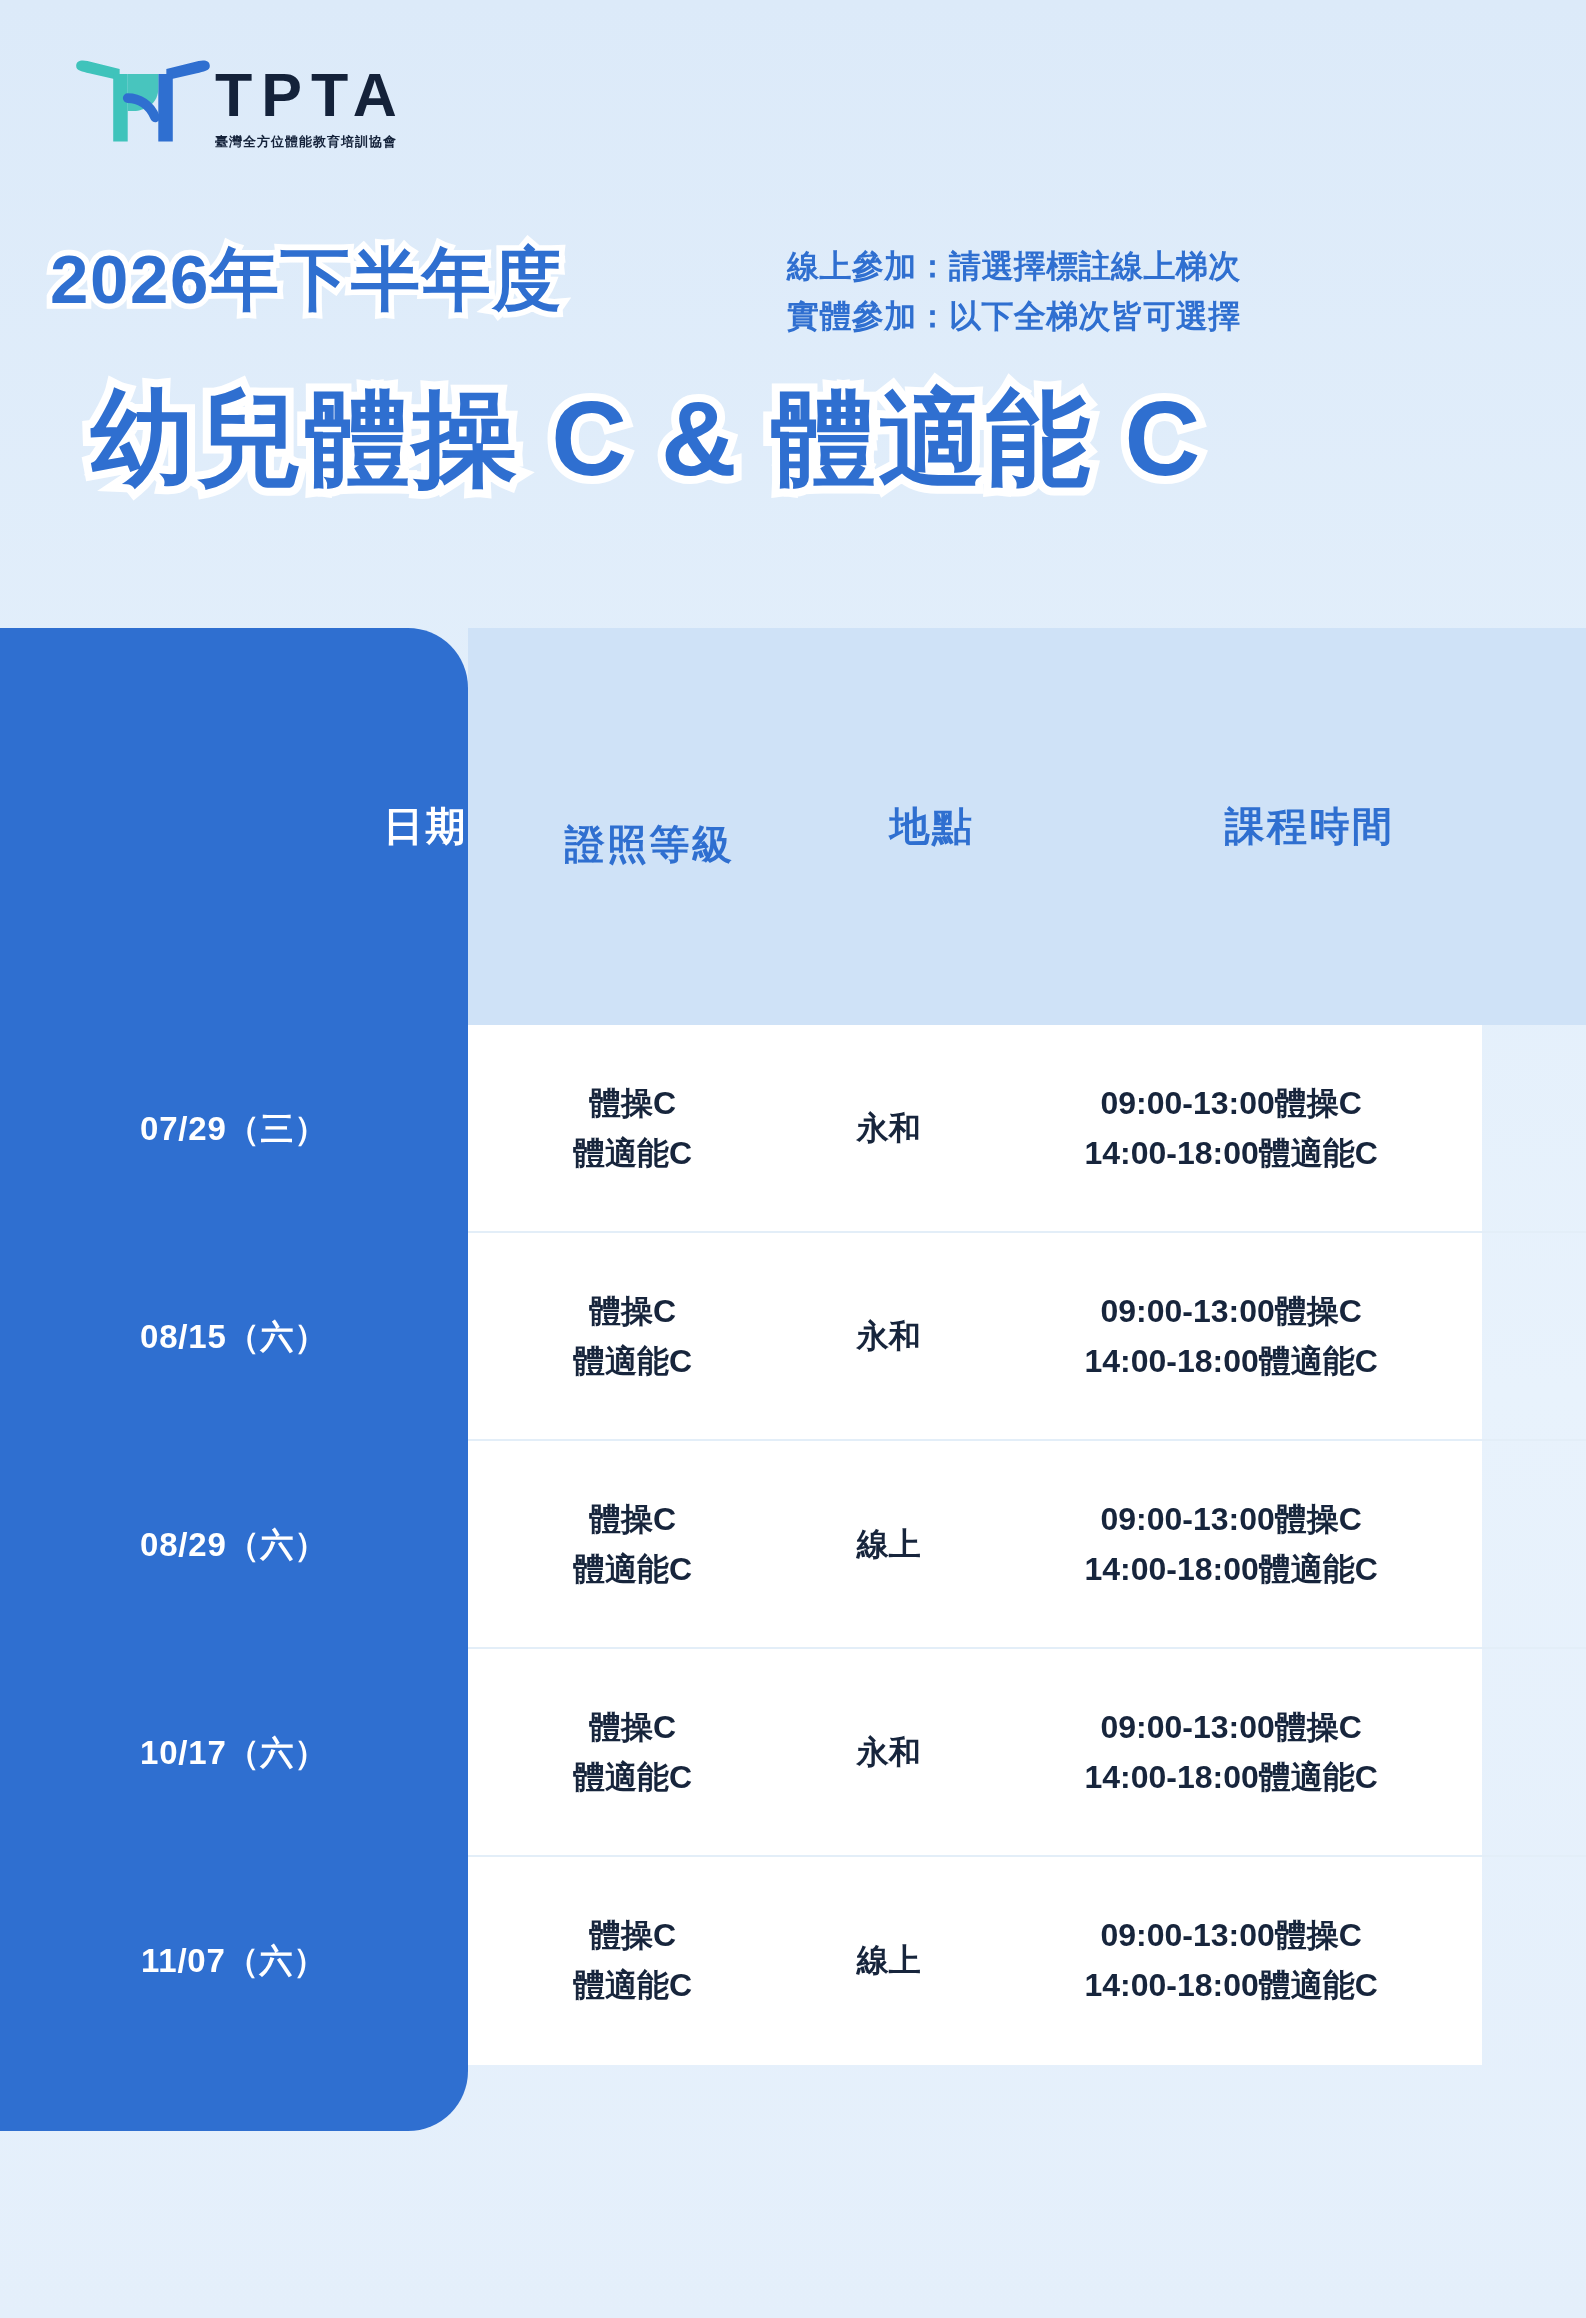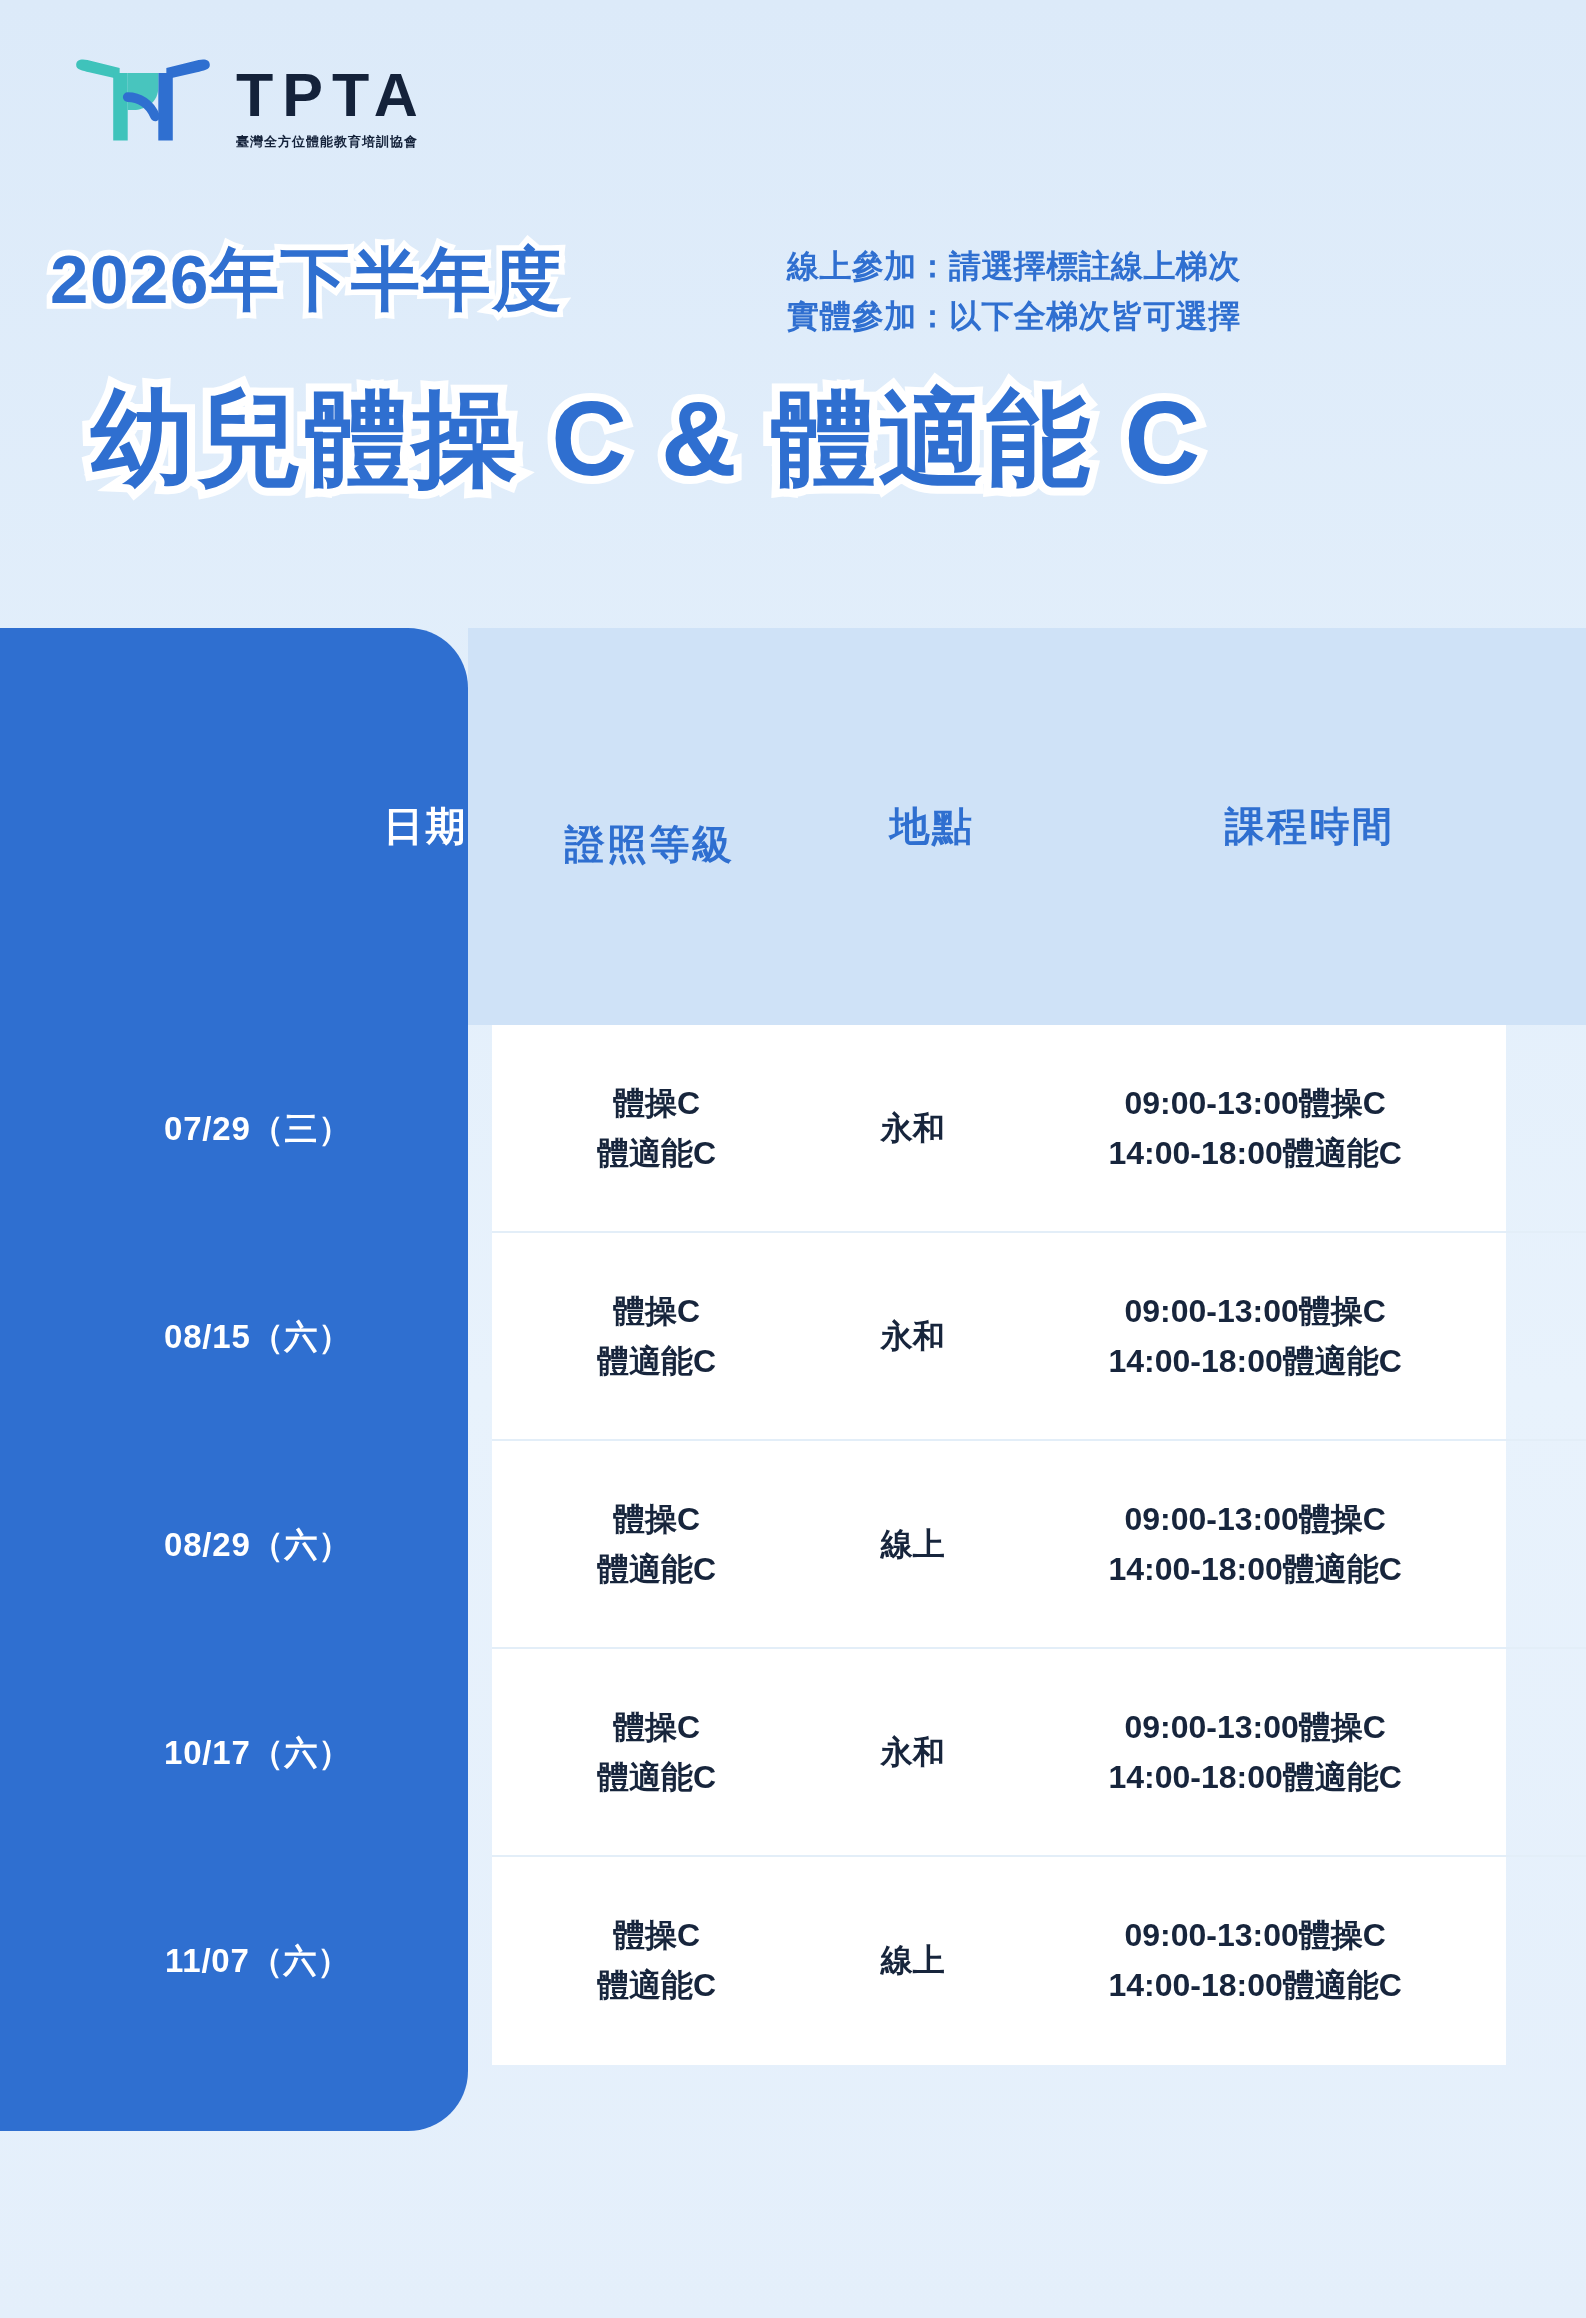--- a/index.html
+++ b/index.html
@@ -18,22 +18,21 @@
     background: linear-gradient(180deg, #dceaf9 0%, #e3effb 35%, #e8f2fc 60%, #e4effb 100%);
     overflow: hidden;
   }
 
   
   .logo-block {
     position: absolute;
     left: 71px;
     top: 50px;
     display: flex;
-    align-items: center;
-    gap: 21px;
+    align-items: flex-end;
   }
   .logo-mark {
     width: 144px;
     height: 95px;
     position: relative;
   }
   .logo-text {
     padding-top: 14.5px;
   }
   .logo-title {
@@ -181,21 +180,20 @@
     left: 0;
     top: 397px;
     width: 1586px;
     height: 1106px;
   }
   .row {
     position: relative;
     height: 208px;
     display: flex;
     align-items: center;
-    padding-left: 24px;
   }
   .row .cell-date {
     width: 468px;
     text-align: center;
     font-size: 33px;
     font-weight: 700;
     color: #ffffff;
     letter-spacing: 0.8px;
   }
   .row-right {

